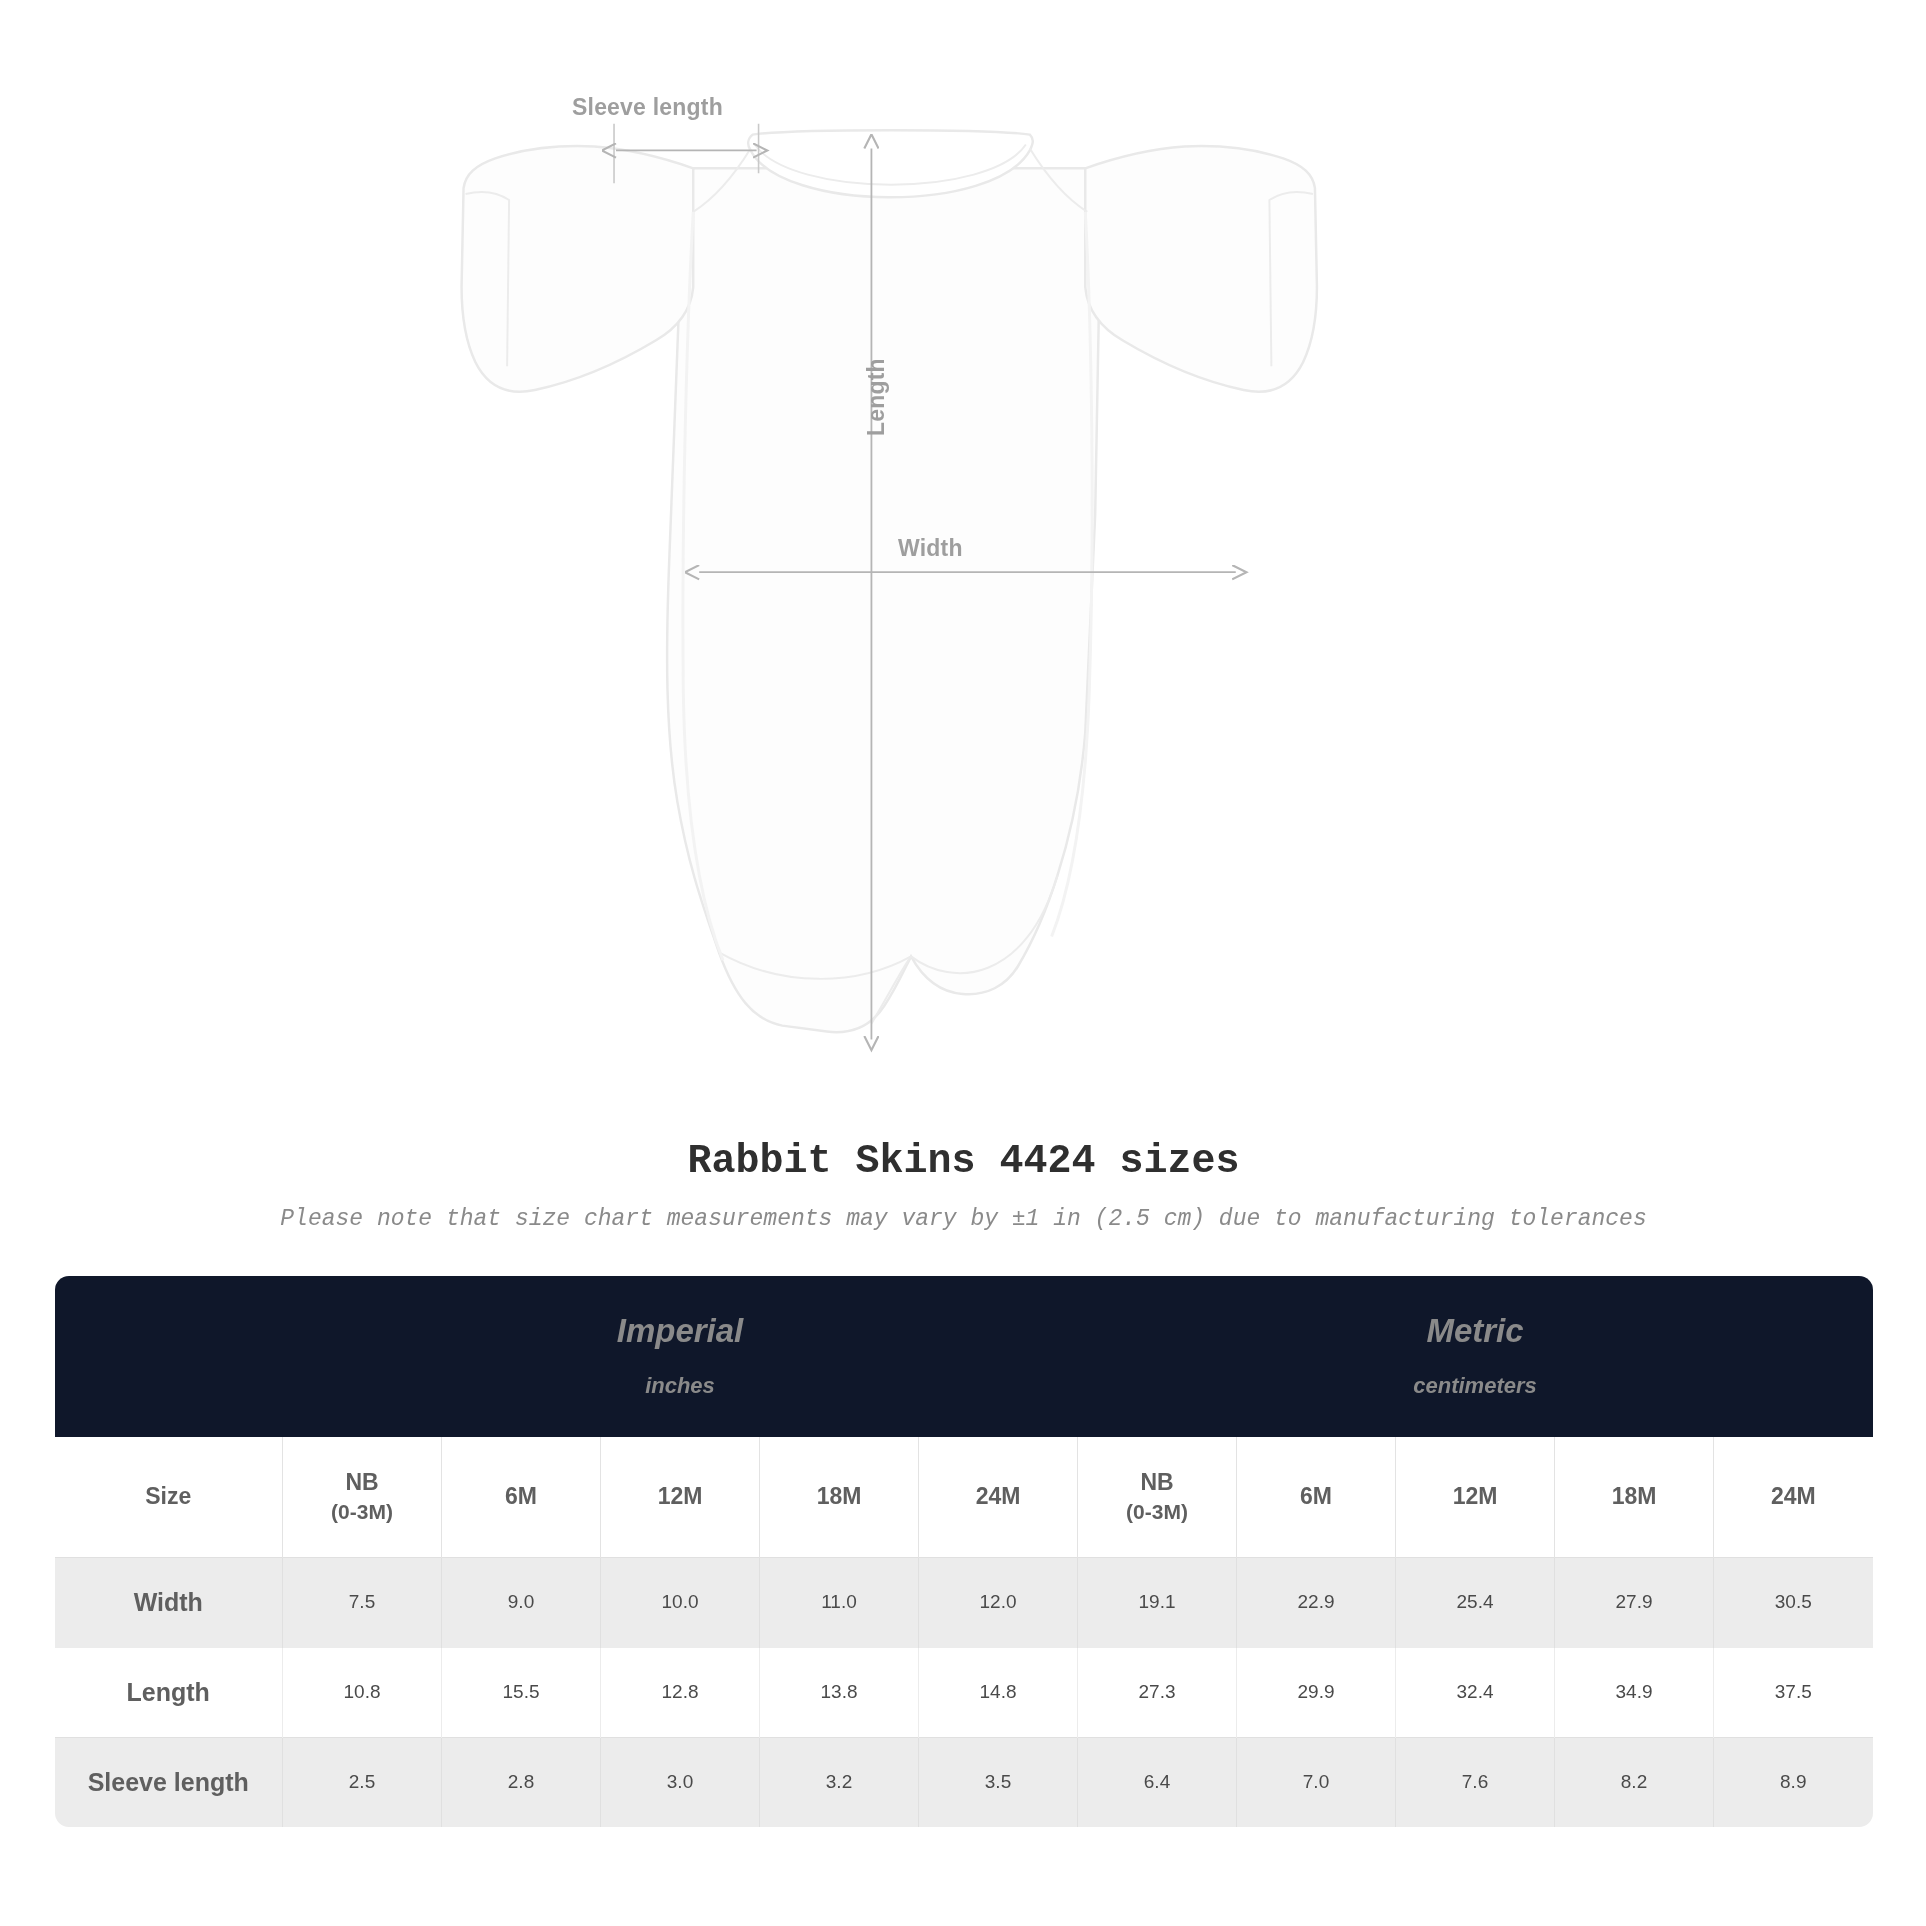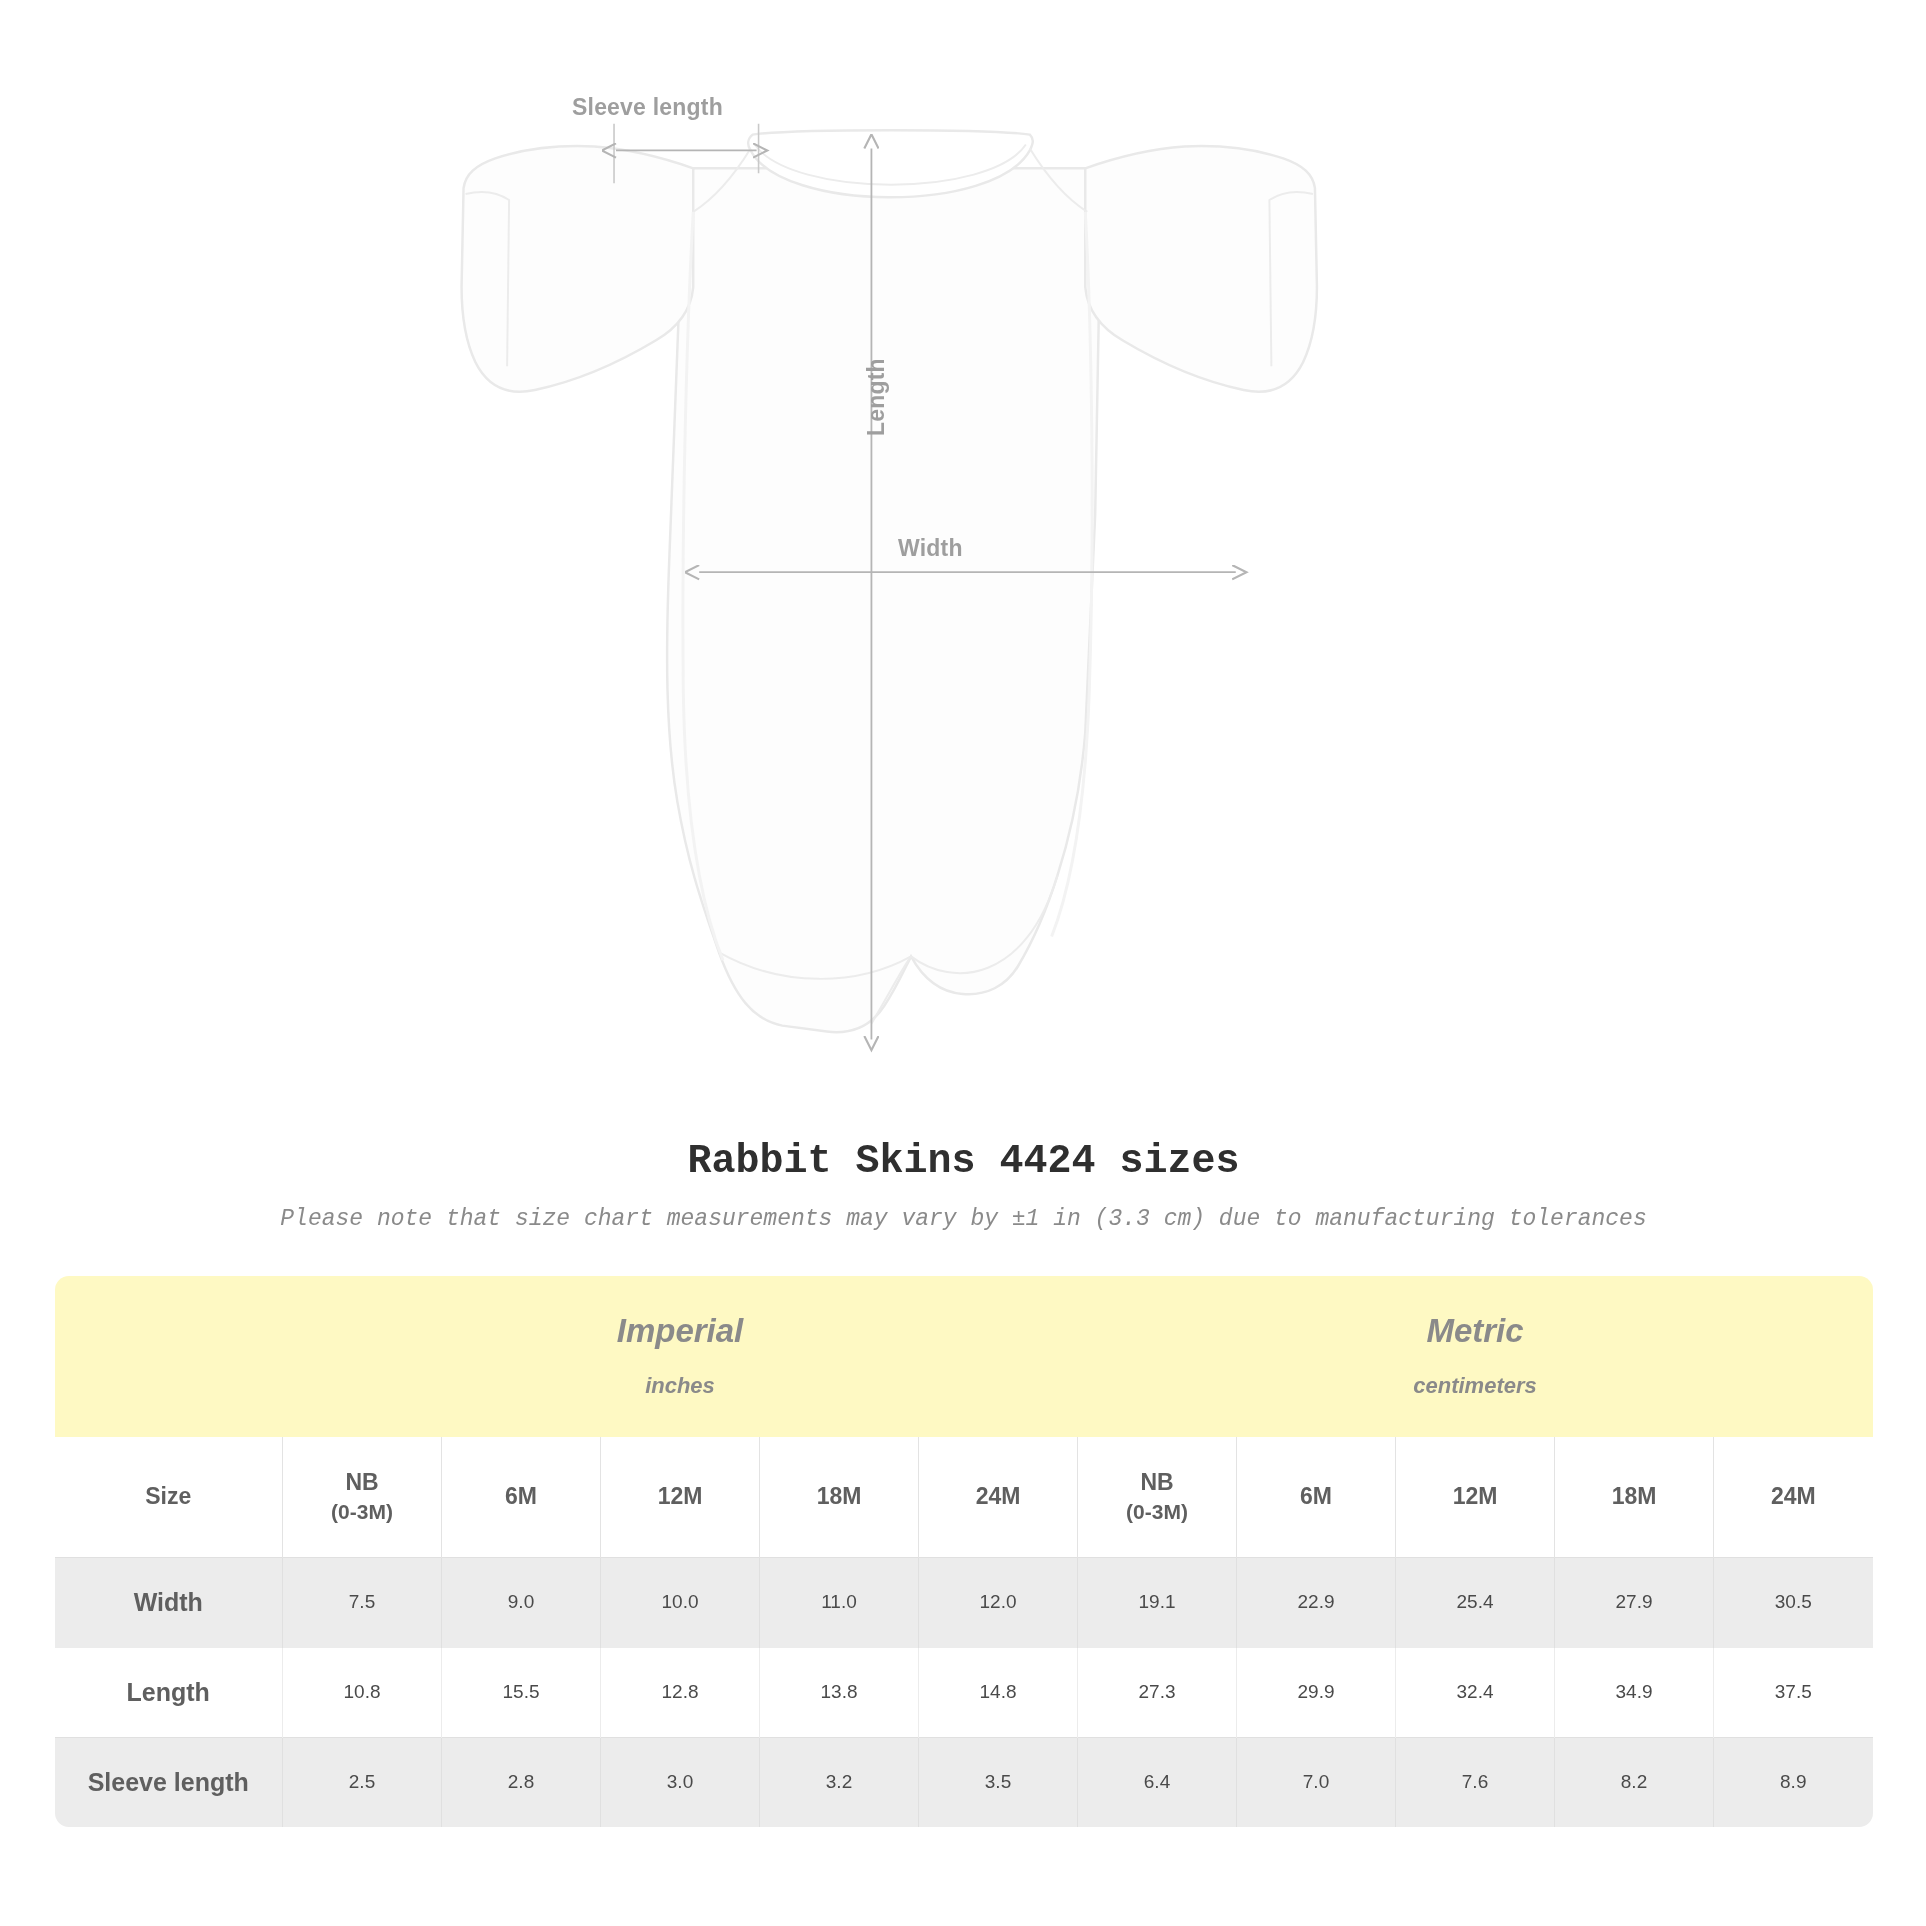--- a/index.html
+++ b/index.html
@@ -82,21 +82,21 @@
     width: 1818px;
   }
   table.size-chart {
     width: 100%;
     border-collapse: collapse;
     table-layout: fixed;
     border-radius: 14px;
     overflow: hidden;
   }
   table.size-chart tr.unit-row th {
-    background: #fef9c3;
+    background: #0f172a;
     padding: 34px 0 38px 0;
     border: none;
   }
   .unit-name {
     font-size: 33px;
     font-style: italic;
     font-weight: bold;
     color: #8a8a8a;
     line-height: 1.25;
   }
@@ -246,21 +246,21 @@
       </g>
     </svg>
 
     <div class="dim-label sleeve">Sleeve length</div>
     <div class="dim-label width">Width</div>
     <div class="dim-label length">Length</div>
   </div>
 
   <div class="title-block">
     <h1 class="chart-title">Rabbit Skins 4424 sizes</h1>
-    <p class="chart-note">Please note that size chart measurements may vary by ±1 in (3.3 cm) due to manufacturing tolerances</p>
+    <p class="chart-note">Please note that size chart measurements may vary by ±1 in (2.5 cm) due to manufacturing tolerances</p>
   </div>
 
   <div class="table-wrap">
     <table class="size-chart">
       <colgroup>
         <col style="width:228px">
         <col span="10">
       </colgroup>
       <tbody>
         <tr class="unit-row">

